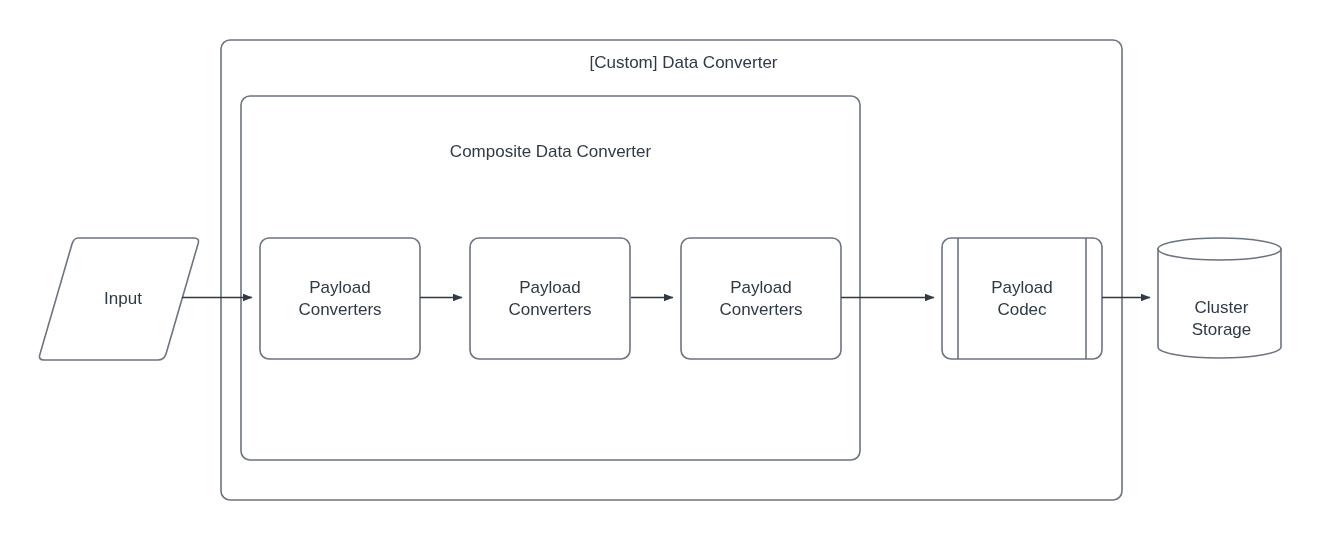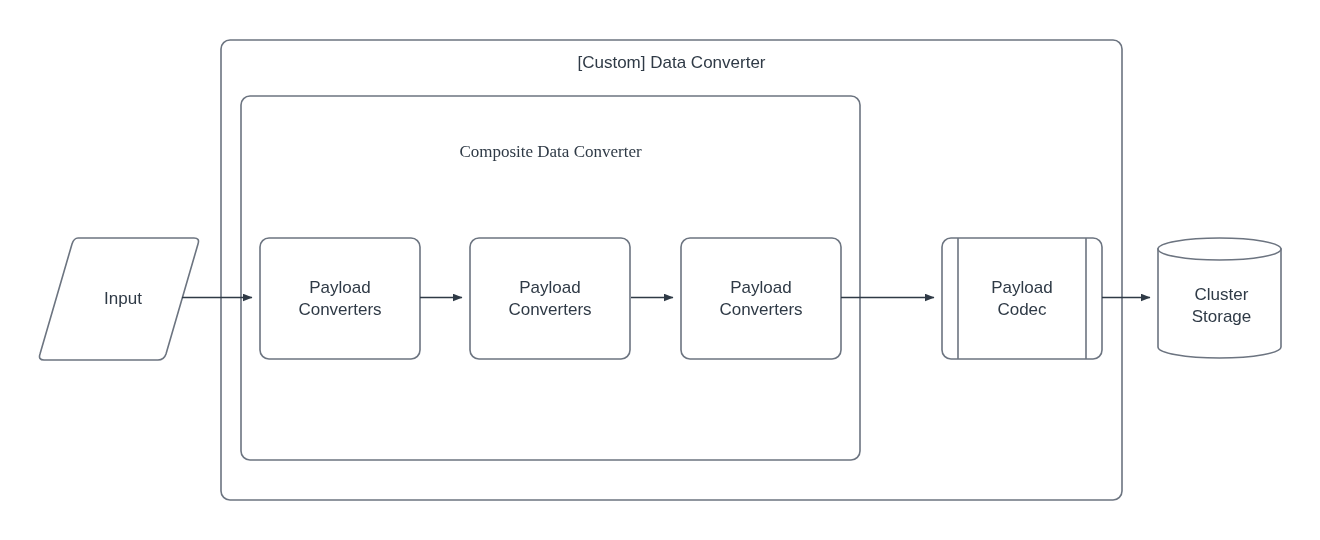--- a/index.html
+++ b/index.html
@@ -82,34 +82,34 @@
 
     <line x1="420" y1="297.5" x2="462" y2="297.5" stroke="#2f3a46" stroke-width="1.5" marker-end="url(#arrowhead)"></line>
 
     <line x1="631" y1="297.5" x2="673" y2="297.5" stroke="#2f3a46" stroke-width="1.5" marker-end="url(#arrowhead)"></line>
 
     <line x1="841" y1="297.5" x2="934" y2="297.5" stroke="#2f3a46" stroke-width="1.5" marker-end="url(#arrowhead)"></line>
 
     <line x1="1102" y1="297.5" x2="1150" y2="297.5" stroke="#2f3a46" stroke-width="1.5" marker-end="url(#arrowhead)"></line>
   </svg>
 
-  <div class="lbl container-title" style="left:221px; top:52px; width:901px;">[Custom] Data Converter</div>
+  <div class="lbl container-title" style="left:221px; top:52px; width:901px;padding-left:12px;">[Custom] Data Converter</div>
 
-  <div class="lbl container-title" style="left:241px; top:141px; width:619px;font-family:Liberation Serif, serif;">Composite Data Converter</div>
+  <div class="lbl container-title" style="left:241px; top:141px; width:619px;">Composite Data Converter</div>
 
   <div class="lbl lbl-center" style="left:58px; top:238px; width:130px; height:121px;">Input</div>
 
   <div class="lbl lbl-center" style="left:260px; top:238px; width:160px; height:121px;">Payload
 Converters</div>
 
   <div class="lbl lbl-center" style="left:470px; top:238px; width:160px; height:121px;">Payload
 Converters</div>
 
   <div class="lbl lbl-center" style="left:681px; top:238px; width:160px; height:121px;">Payload
 Converters</div>
 
   <div class="lbl lbl-center" style="left:958px; top:238px; width:128px; height:121px;">Payload
 Codec</div>
 
-  <div class="lbl lbl-center" style="left:1158px; top:251px; width:127px; height:109px;">Cluster
+  <div class="lbl lbl-center" style="left:1158px; top:264px; width:127px; height:109px;">Cluster
 Storage</div>
 
 </div>
 
 </body></html>

